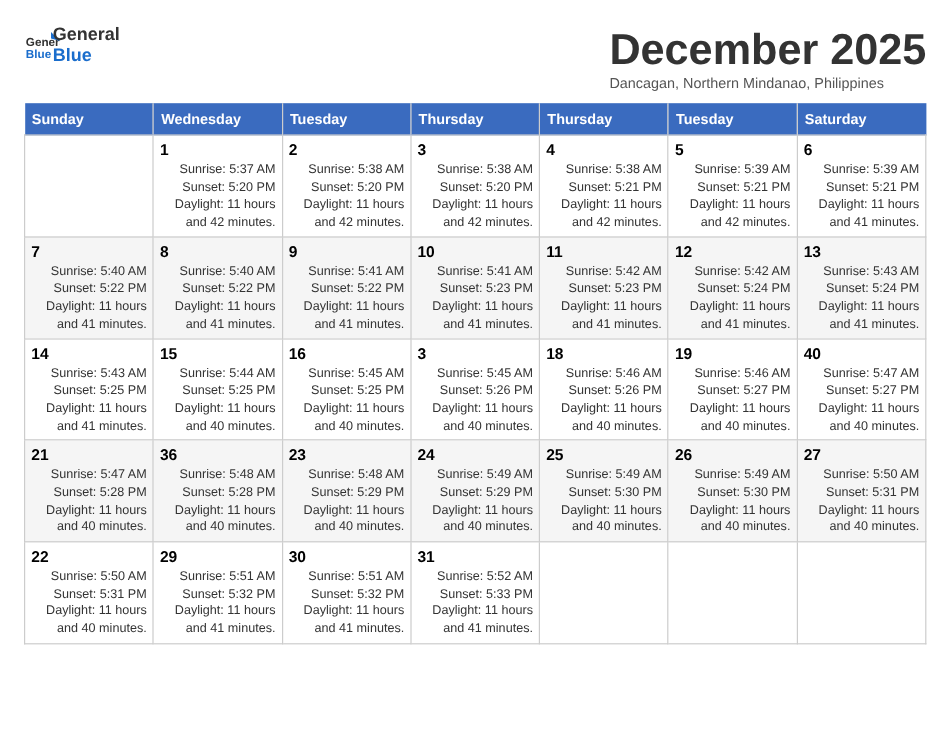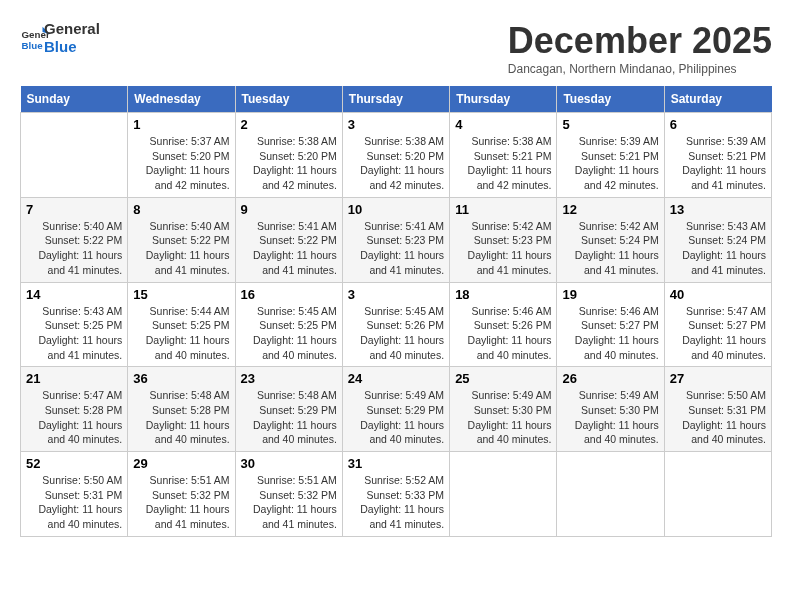--- a/index.html
+++ b/index.html
@@ -227,21 +227,21 @@
           <span class="day-num">26</span>
           <div class="day-info">Sunrise: 5:49 AM<br>Sunset: 5:30 PM<br>Daylight: 11 hours and 40 minutes.</div>
         </td>
         <td>
           <span class="day-num">27</span>
           <div class="day-info">Sunrise: 5:50 AM<br>Sunset: 5:31 PM<br>Daylight: 11 hours and 40 minutes.</div>
         </td>
       </tr>
       <tr>
         <td>
-          <span class="day-num">52</span>
+          <span class="day-num">22</span>
           <div class="day-info">Sunrise: 5:50 AM<br>Sunset: 5:31 PM<br>Daylight: 11 hours and 40 minutes.</div>
         </td>
         <td>
           <span class="day-num">29</span>
           <div class="day-info">Sunrise: 5:51 AM<br>Sunset: 5:32 PM<br>Daylight: 11 hours and 41 minutes.</div>
         </td>
         <td>
           <span class="day-num">30</span>
           <div class="day-info">Sunrise: 5:51 AM<br>Sunset: 5:32 PM<br>Daylight: 11 hours and 41 minutes.</div>
         </td>

